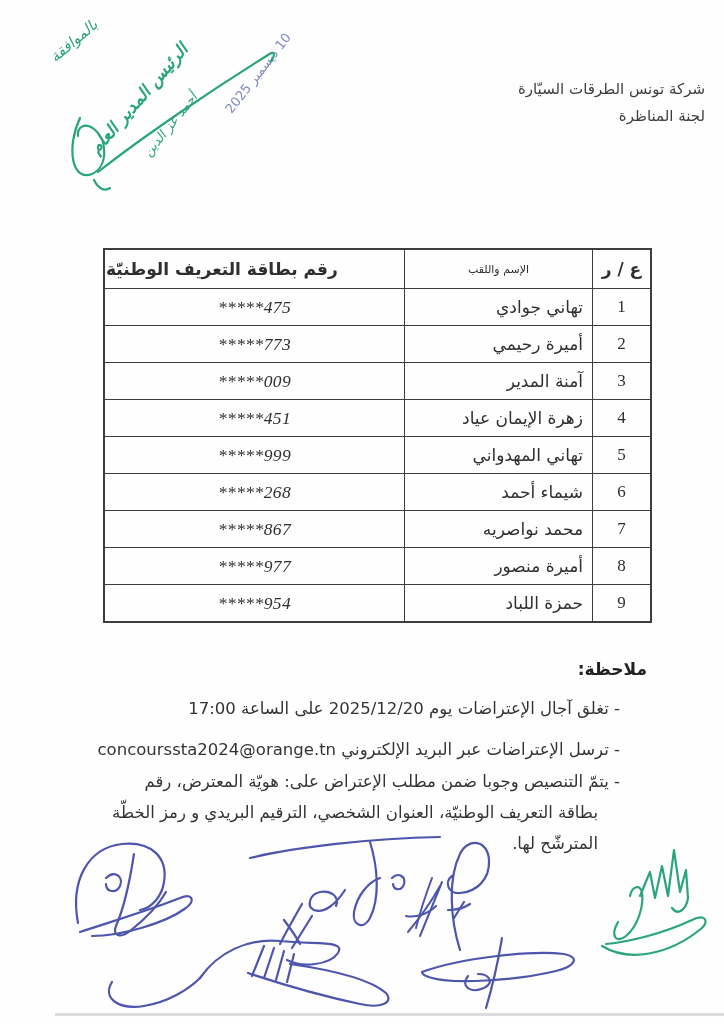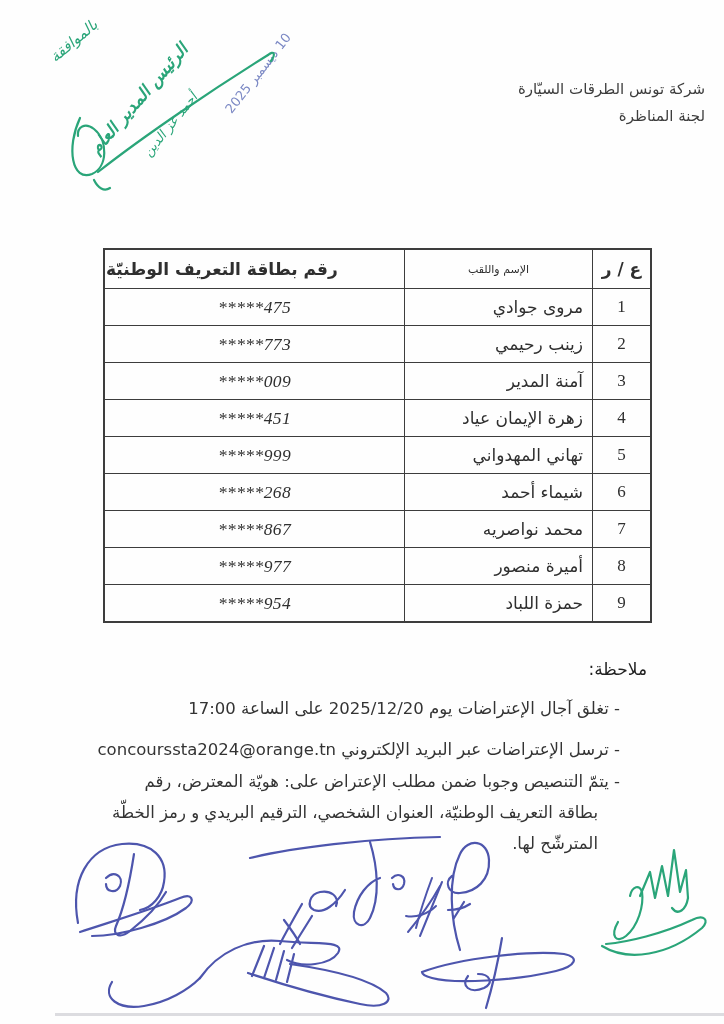--- a/index.html
+++ b/index.html
@@ -20,21 +20,21 @@
   th.h-num{width:55px;font-size:17px;font-weight:bold;text-align:center;height:36px;}
   th.h-name{width:185px;font-size:11px;font-weight:normal;text-align:center;}
   th.h-id{width:297px;font-size:17px;font-weight:bold;text-align:left;}
   td.c-num{text-align:center;font-family:"Liberation Serif","DejaVu Serif",serif;
            font-size:17px;height:34px;}
   td.c-name{text-align:right;padding-right:9px;font-size:17px;}
   td.c-id{text-align:center;direction:ltr;letter-spacing:.4px;
           font-family:"Liberation Serif","DejaVu Serif",serif;font-size:17.5px;font-style:italic;}
   
   .note-heading{position:absolute;top:659px;right:77px;direction:rtl;
-                font-weight:normal;font-size:17px;color:#222;}
+                font-weight:bold;font-size:17px;color:#222;}
   .note{position:absolute;right:104px;direction:rtl;text-align:left;
         font-size:16.5px;color:#333;white-space:nowrap;}
   .note-wrap{position:absolute;right:104px;direction:rtl;
         font-size:16.5px;color:#333;width:494px;line-height:31px;
         padding-right:22px;text-indent:-22px;white-space:normal;}
   #note-0{top:699px;} #note-1{top:740px;} #note-2{top:766px;}
   
   .ink-green{color:#2aa579;}
   .hand{position:absolute;white-space:nowrap;font-style:italic;direction:rtl;
         transform-origin:0 50%;}
@@ -77,26 +77,26 @@
     <thead>
       <tr>
         <th class="h-num">ع / ر</th>
         <th class="h-name">الإسم واللقب</th>
         <th class="h-id">رقم بطاقة التعريف الوطنيّة</th>
       </tr>
     </thead>
     <tbody>
       <tr>
         <td class="c-num">1</td>
-        <td class="c-name">مروى جوادي</td>
+        <td class="c-name">تهاني جوادي</td>
         <td class="c-id">*****475</td>
       </tr>
       <tr>
         <td class="c-num">2</td>
-        <td class="c-name">زينب رحيمي</td>
+        <td class="c-name">أميرة رحيمي</td>
         <td class="c-id">*****773</td>
       </tr>
       <tr>
         <td class="c-num">3</td>
         <td class="c-name">آمنة المدير</td>
         <td class="c-id">*****009</td>
       </tr>
       <tr>
         <td class="c-num">4</td>
         <td class="c-name">زهرة الإيمان عياد</td>

